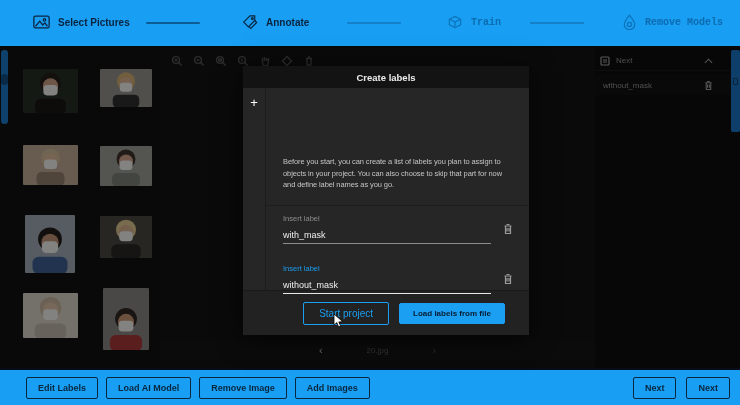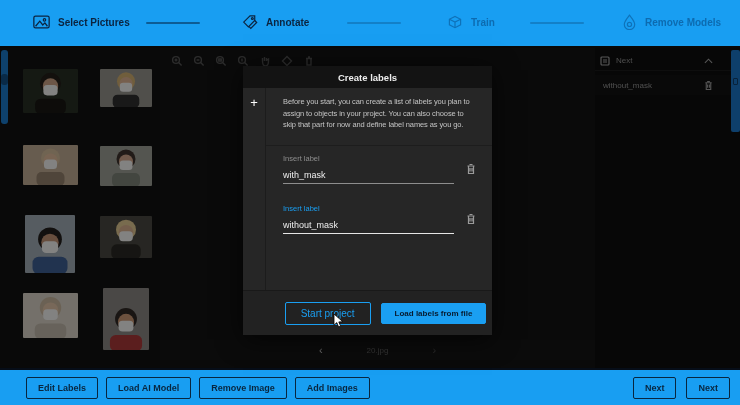--- a/index.html
+++ b/index.html
@@ -3,21 +3,21 @@
 <meta charset="utf-8">
 <style>
   * { box-sizing: border-box; margin: 0; padding: 0; }
   html,body { width:740px; height:405px; overflow:hidden; }
   body { font-family:"Liberation Sans", sans-serif; background:#189EF2; position:relative; }
 
   
   .topbar { position:absolute; top:0; left:0; width:740px; height:44px; background:#189EF2; }
   .step { position:absolute; top:0; height:44px; display:flex; align-items:center; gap:8px;
           color:#0b2440; font-size:10px; font-weight:700; cursor:pointer; }
-  .step.dim { color:#0d6bb0; }
+  .step.dim { color:#0d6bb0;font-family:Liberation Mono, monospace; }
   .step.dim svg { opacity:.85; }
   .connector { position:absolute; top:22px; height:2px; background:#0d5c94; border-radius:1px; }
   .connector.dim { opacity:.45; }
 
   
   .content { position:absolute; top:44px; left:0; width:740px; height:324px;
              background:#0b0b0b; border-top:2px solid #1A9FF2; }
 
   .sidebar { position:absolute; left:0; top:2px; bottom:0; width:160px; background:#0d0d0d; }
   .side-scrollbar { position:absolute; left:1px; top:2px; width:7px; height:74px;
@@ -48,30 +48,30 @@
   .rpanel .row .txt { margin-left:8px; color:#8f8f8f; font-size:8px; }
   .rpanel .row .bin { margin-left:auto; margin-right:18px; cursor:pointer; }
   .rpanel-scrollbar { position:absolute; right:0; top:2px; width:9px; height:82px;
                  background:#1670bf; border-radius:2px; }
   .rpanel-scrollbar .glyph { position:absolute; left:2px; top:28px; width:5px; height:7px;
                  border:1px solid #0c3b66; border-radius:1px; }
 
   .dim-overlay { position:absolute; inset:0; background:rgba(4,4,4,.45); z-index:5; pointer-events:none; }
 
   
-  .modal { position:absolute; left:243px; top:66px; width:249px; z-index:10;
+  .modal { position:absolute; left:243px; top:66px; width:286px; z-index:10;
            background:#262626; box-shadow:0 4px 24px rgba(0,0,0,.65); }
   .modal-header { height:22px; background:#131313; display:flex; align-items:center; justify-content:center; }
   .modal-title { color:#ededed; font-size:9.5px; font-weight:700; }
   .modal-body { display:flex; height:202px; }
   .rail { width:23px; border-right:1px solid #1c1c1c; text-align:center; }
   .rail .plus { display:inline-block; margin-top:9px; color:#fff; font-size:13px; line-height:12px; cursor:pointer; }
   .modal-main { flex:1; display:flex; flex-direction:column; min-width:0; }
-  .desc { padding:8px 15px 14px 17px; color:#c4c4c4; font-size:7.5px; line-height:11.5px;
-          letter-spacing:-.1px; border-bottom:1px solid #1d1d1d; }
+  .desc { padding:28px 15px 14px 17px; color:#c4c4c4; font-size:7.5px; line-height:11.5px;
+          letter-spacing:-.1px; border-bottom:1px solid #1d1d1d;margin-top:40px; }
   .fields { padding:8px 16px 0 17px; }
   .input-row { display:flex; align-items:flex-start; margin-bottom:20px; }
   .field { flex:1; margin-right:12px; min-width:0; }
   .field .lbl { font-size:7.5px; color:#8d8d8d; margin-bottom:1px; }
   .field input { width:100%; background:transparent; border:none; outline:none;
                  border-bottom:1px solid #8d8d8d; color:#ededed; font-size:9px;
                  font-family:"Liberation Sans", sans-serif; padding:1px 0 3px; }
   .input-row.focused .lbl { color:#1A9FF2; }
   .input-row.focused input { border-bottom-color:#e6e6e6; }
   .bin-btn { background:none; border:none; padding:0; margin-top:9px; cursor:pointer; }

